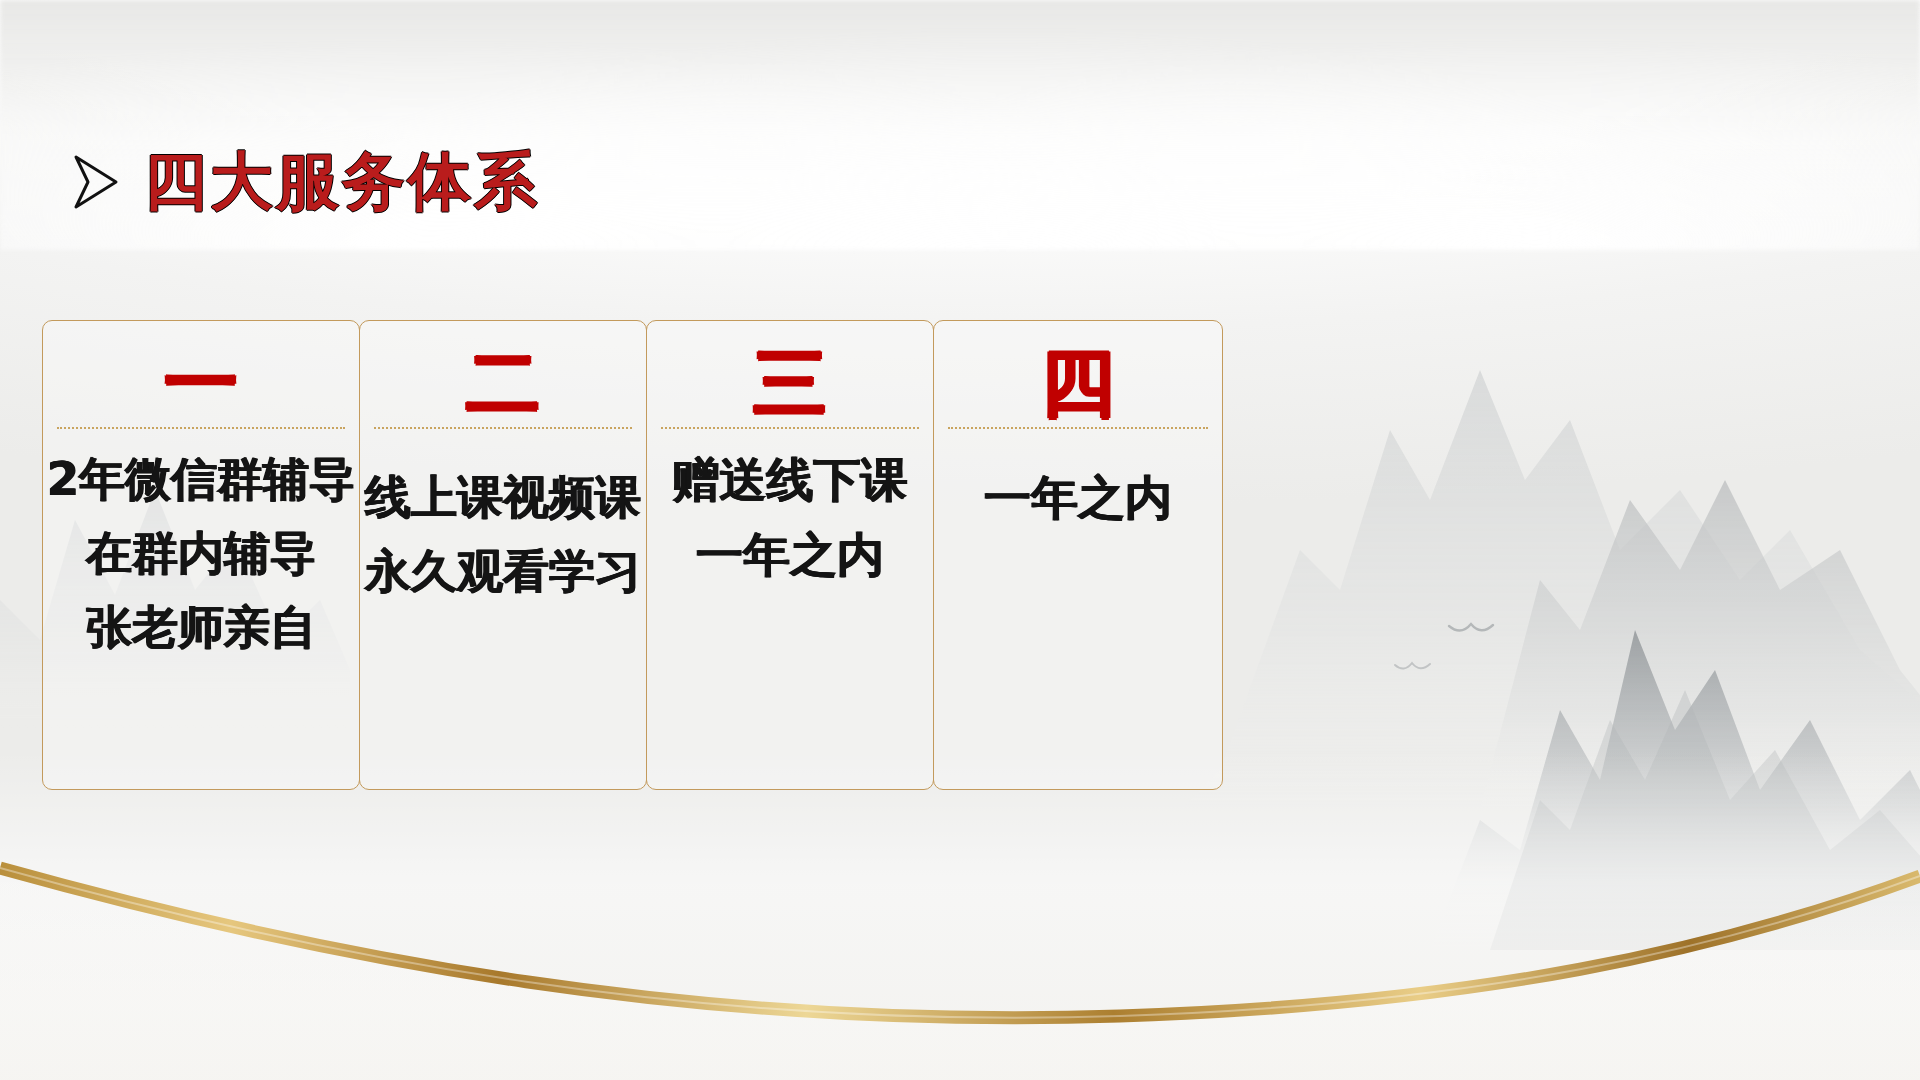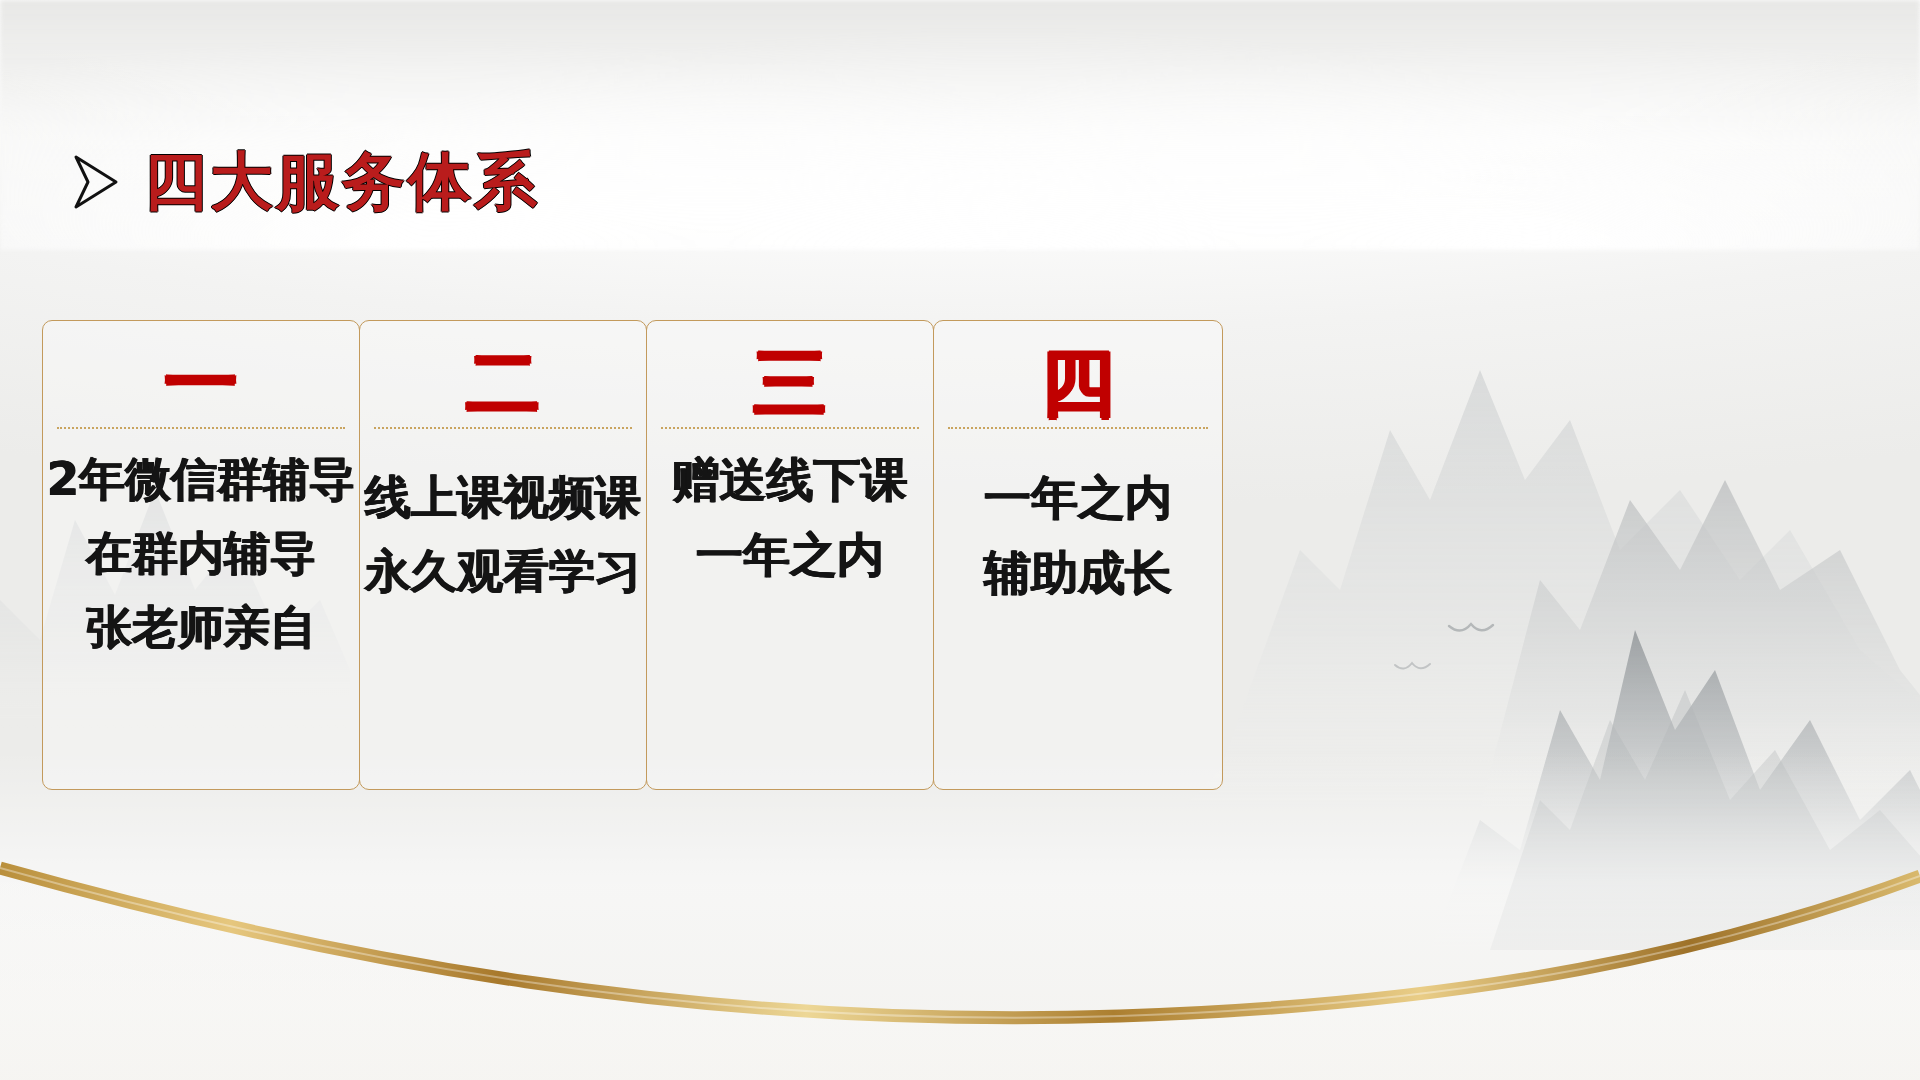--- a/index.html
+++ b/index.html
@@ -241,18 +241,17 @@
         <div class="card-line">赠送线下课</div>
         <div class="card-line">一年之内</div>
       </div>
     </div>
 
     <div class="card c4">
       <div class="card-num">四</div>
       <div class="card-divider"></div>
       <div class="card-body">
         <div class="card-line">一年之内</div>
-        <div class="card-line">辅助成长</div>
       </div>
     </div>
 
   </div>
 </div>
 
 </body></html>

